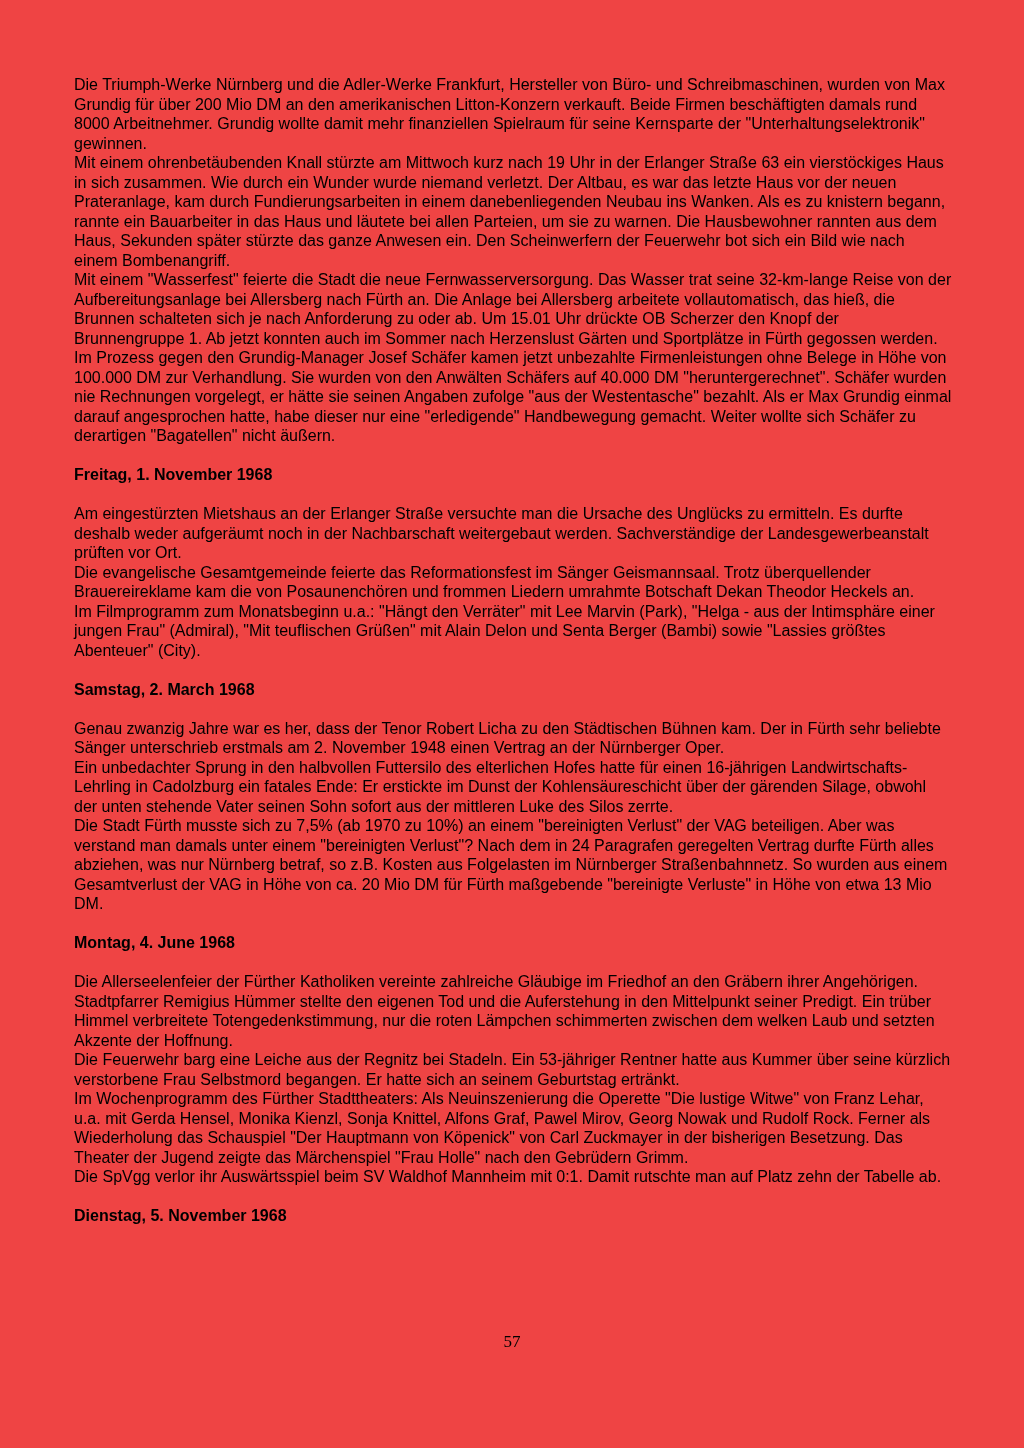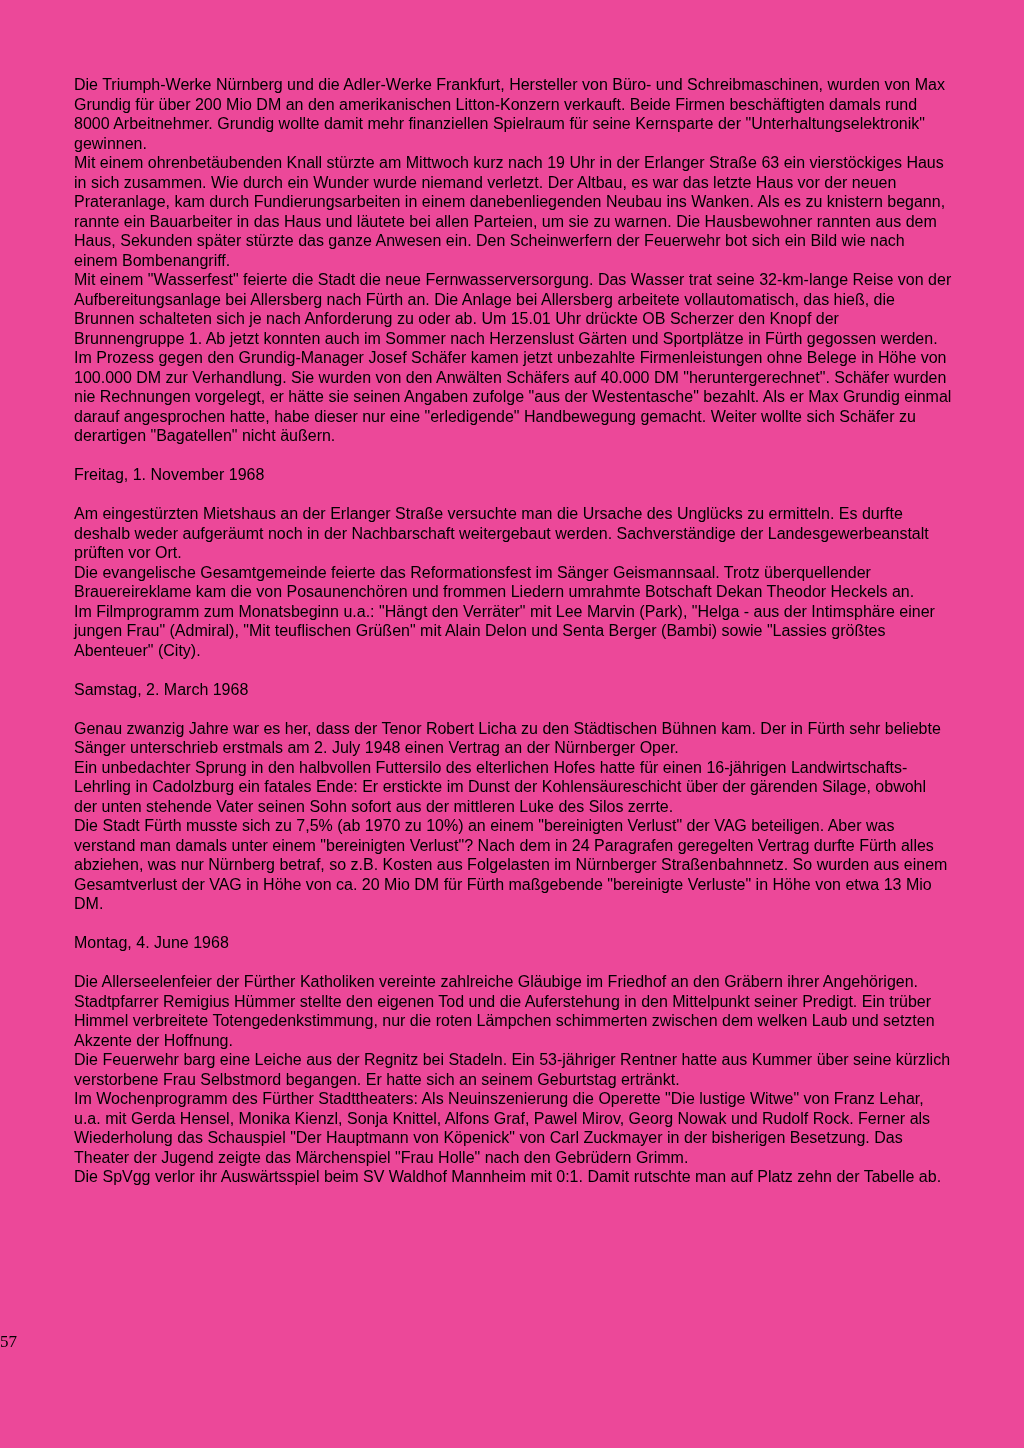--- a/index.html
+++ b/index.html
@@ -10,46 +10,47 @@
     position: relative;
     font-family: "Liberation Sans", "DejaVu Sans", sans-serif;
     font-size: 16px;
     line-height: 19.5px;
     color: #000000;
     -webkit-font-smoothing: antialiased;
   }
   .page {
     position: absolute;
     inset: 0;
-    background: #ec4899;
+    background: #ef4444;
     overflow: hidden;
   }
   .content {
     position: absolute;
     left: 74px;
     top: 75px;
     width: 878px;
     text-align: left;
   }
   .content p {
     margin: 0;
     padding: 0;
   }
   .day-heading {
     font-size: 16px;
-    font-weight: 400;
+    font-weight: 700;
     line-height: 19.5px;
     margin: 19.5px 0;
     padding: 0;
   }
   .page-number {
     position: absolute;
     top: 1332px;
     left: 0;
     width: 100%;
+    text-align: center;
     font-family: "Liberation Serif", "DejaVu Serif", serif;
     font-size: 17px;
     line-height: 20px;
     color: #000000;
   }
 </style>
 </head>
 <body>
 
 <div class="page">
@@ -59,27 +60,28 @@
     <p>Mit einem ohrenbetäubenden Knall stürzte am Mittwoch kurz nach 19 Uhr in der Erlanger Straße 63 ein vierstöckiges Haus in sich zusammen. Wie durch ein Wunder wurde niemand verletzt. Der Altbau, es war das letzte Haus vor der neuen Prateranlage, kam durch Fundierungsarbeiten in einem danebenliegenden Neubau ins Wanken. Als es zu knistern begann, rannte ein Bauarbeiter in das Haus und läutete bei allen Parteien, um sie zu warnen. Die Hausbewohner rannten aus dem Haus, Sekunden später stürzte das ganze Anwesen ein. Den Scheinwerfern der Feuerwehr bot sich ein Bild wie nach einem Bombenangriff.</p>
     <p>Mit einem "Wasserfest" feierte die Stadt die neue Fernwasserversorgung. Das Wasser trat seine 32-km-lange Reise von der Aufbereitungsanlage bei Allersberg nach Fürth an. Die Anlage bei Allersberg arbeitete vollautomatisch, das hieß, die Brunnen schalteten sich je nach Anforderung zu oder ab. Um 15.01 Uhr drückte OB Scherzer den Knopf der Brunnengruppe 1. Ab jetzt konnten auch im Sommer nach Herzenslust Gärten und Sportplätze in Fürth gegossen werden.</p>
     <p>Im Prozess gegen den Grundig-Manager Josef Schäfer kamen jetzt unbezahlte Firmenleistungen ohne Belege in Höhe von 100.000 DM zur Verhandlung. Sie wurden von den Anwälten Schäfers auf 40.000 DM "heruntergerechnet". Schäfer wurden nie Rechnungen vorgelegt, er hätte sie seinen Angaben zufolge "aus der Westentasche" bezahlt. Als er Max Grundig einmal darauf angesprochen hatte, habe dieser nur eine "erledigende" Handbewegung gemacht. Weiter wollte sich Schäfer zu derartigen "Bagatellen" nicht äußern.</p>
 
     <h2 class="day-heading">Freitag, 1. November 1968</h2>
     <p>Am eingestürzten Mietshaus an der Erlanger Straße versuchte man die Ursache des Unglücks zu ermitteln. Es durfte deshalb weder aufgeräumt noch in der Nachbarschaft weitergebaut werden. Sachverständige der Landesgewerbeanstalt prüften vor Ort.</p>
     <p>Die evangelische Gesamtgemeinde feierte das Reformationsfest im Sänger Geismannsaal. Trotz überquellender Brauereireklame kam die von Posaunenchören und frommen Liedern umrahmte Botschaft Dekan Theodor Heckels an.</p>
     <p>Im Filmprogramm zum Monatsbeginn u.a.: "Hängt den Verräter" mit Lee Marvin (Park), "Helga - aus der Intimsphäre einer jungen Frau" (Admiral), "Mit teuflischen Grüßen" mit Alain Delon und Senta Berger (Bambi) sowie "Lassies größtes Abenteuer" (City).</p>
 
     <h2 class="day-heading">Samstag, 2. March 1968</h2>
-    <p>Genau zwanzig Jahre war es her, dass der Tenor Robert Licha zu den Städtischen Bühnen kam. Der in Fürth sehr beliebte Sänger unterschrieb erstmals am 2. July 1948 einen Vertrag an der Nürnberger Oper.</p>
+    <p>Genau zwanzig Jahre war es her, dass der Tenor Robert Licha zu den Städtischen Bühnen kam. Der in Fürth sehr beliebte Sänger unterschrieb erstmals am 2. November 1948 einen Vertrag an der Nürnberger Oper.</p>
     <p>Ein unbedachter Sprung in den halbvollen Futtersilo des elterlichen Hofes hatte für einen 16-jährigen Landwirtschafts-Lehrling in Cadolzburg ein fatales Ende: Er erstickte im Dunst der Kohlensäureschicht über der gärenden Silage, obwohl der unten stehende Vater seinen Sohn sofort aus der mittleren Luke des Silos zerrte.</p>
     <p>Die Stadt Fürth musste sich zu 7,5% (ab 1970 zu 10%) an einem "bereinigten Verlust" der VAG beteiligen. Aber was verstand man damals unter einem "bereinigten Verlust"? Nach dem in 24 Paragrafen geregelten Vertrag durfte Fürth alles abziehen, was nur Nürnberg betraf, so z.B. Kosten aus Folgelasten im Nürnberger Straßenbahnnetz. So wurden aus einem Gesamtverlust der VAG in Höhe von ca. 20 Mio DM für Fürth maßgebende "bereinigte Verluste" in Höhe von etwa 13 Mio DM.</p>
 
     <h2 class="day-heading">Montag, 4. June 1968</h2>
     <p>Die Allerseelenfeier der Fürther Katholiken vereinte zahlreiche Gläubige im Friedhof an den Gräbern ihrer Angehörigen. Stadtpfarrer Remigius Hümmer stellte den eigenen Tod und die Auferstehung in den Mittelpunkt seiner Predigt. Ein trüber Himmel verbreitete Totengedenkstimmung, nur die roten Lämpchen schimmerten zwischen dem welken Laub und setzten Akzente der Hoffnung.</p>
     <p>Die Feuerwehr barg eine Leiche aus der Regnitz bei Stadeln. Ein 53-jähriger Rentner hatte aus Kummer über seine kürzlich verstorbene Frau Selbstmord begangen. Er hatte sich an seinem Geburtstag ertränkt.</p>
     <p>Im Wochenprogramm des Fürther Stadttheaters: Als Neuinszenierung die Operette "Die lustige Witwe" von Franz Lehar, u.a. mit Gerda Hensel, Monika Kienzl, Sonja Knittel, Alfons Graf, Pawel Mirov, Georg Nowak und Rudolf Rock. Ferner als Wiederholung das Schauspiel "Der Hauptmann von Köpenick" von Carl Zuckmayer in der bisherigen Besetzung. Das Theater der Jugend zeigte das Märchenspiel "Frau Holle" nach den Gebrüdern Grimm.</p>
     <p>Die SpVgg verlor ihr Auswärtsspiel beim SV Waldhof Mannheim mit 0:1. Damit rutschte man auf Platz zehn der Tabelle ab.</p>
 
+    <h2 class="day-heading">Dienstag, 5. November 1968</h2>
 
   </div>
 
   <div class="page-number">57</div>
 </div>
 
 </body></html>

